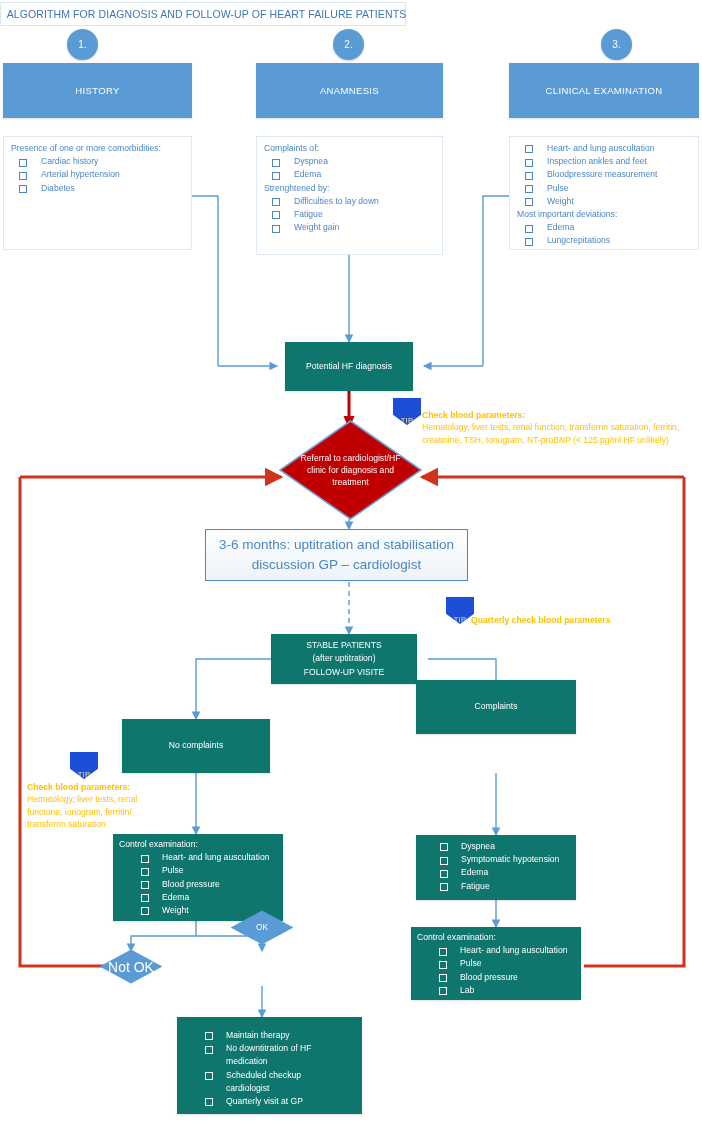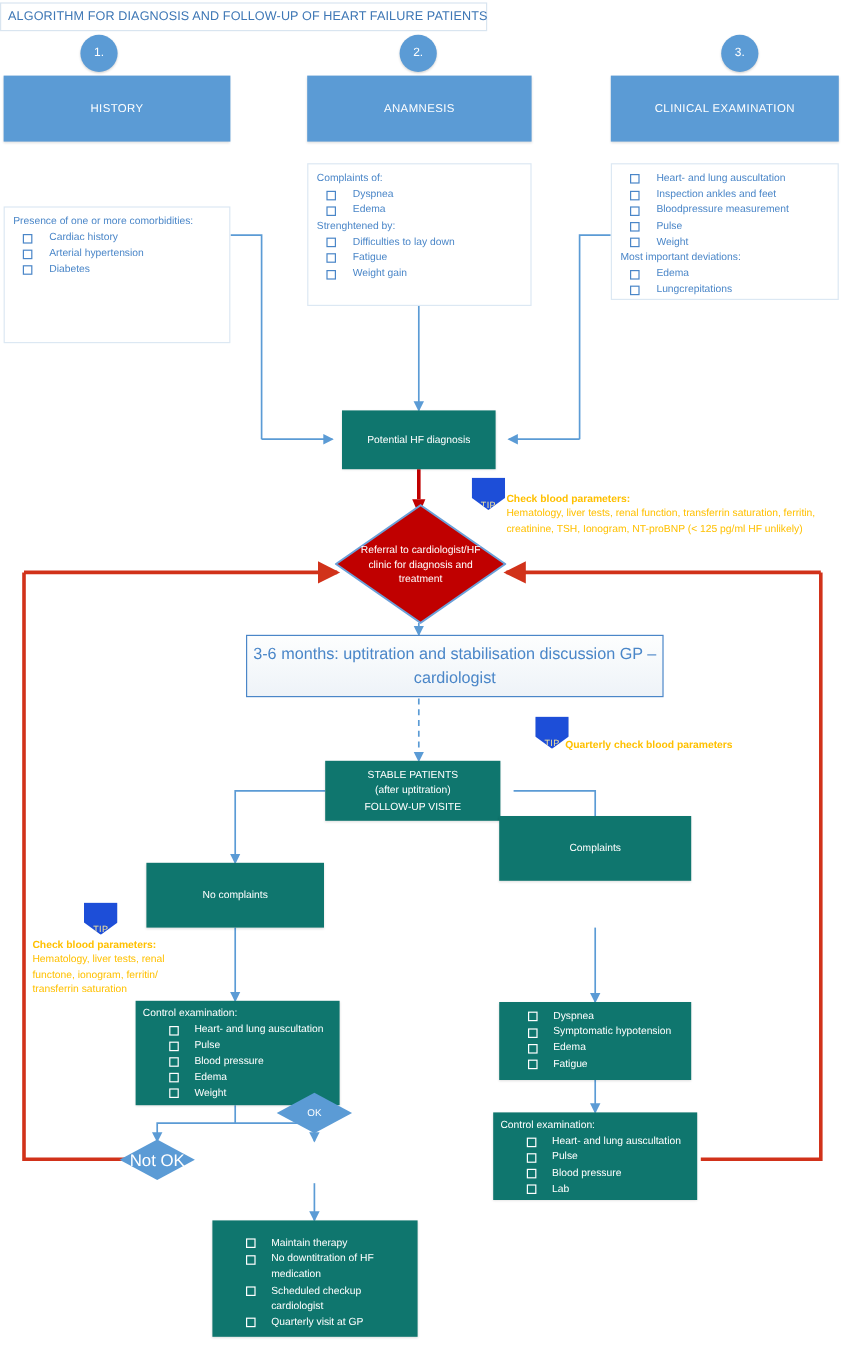--- a/index.html
+++ b/index.html
@@ -187,21 +187,21 @@
   <div class="abs title-box">
     <span>ALGORITHM FOR DIAGNOSIS AND FOLLOW-UP OF HEART FAILURE PATIENTS</span>
   </div>
 
   <div class="abs num-circle" style="left:67px;top:29px;">
     <span>1.</span>
   </div>
   <div class="abs hdr-box" style="left:3px;top:63px;width:189px;height:55px;">
     <span>HISTORY</span>
   </div>
-  <div class="abs wbox" style="left:3px;top:136px;width:189px;height:114px;margin-top:36px;">
+  <div class="abs wbox" style="left:3px;top:136px;width:189px;height:114px;">
     <span class="lead">Presence of one or more comorbidities:</span>
     <ul>
       <li>
           <span class="cb"></span>
           <span>Cardiac history</span>
         </li>
       <li>
           <span class="cb"></span>
           <span>Arterial hypertension</span>
         </li>
@@ -301,21 +301,21 @@
   </div>
 
   <div class="abs tip" style="left:393px;top:398px;">
     <span>TIP</span>
   </div>
   <div class="abs note" style="left:422px;top:409px;width:276px;">
     <b>Check blood parameters:</b><br>
     <span>Hematology, liver tests, renal function, transferrin saturation, ferritin, creatinine, TSH, Ionogram, NT-proBNP (&lt; 125 pg/ml HF unlikely)</span>
   </div>
 
-  <div class="abs lightbox" style="left:205px;top:529px;width:348px;height:52px;">
+  <div class="abs lightbox" style="left:205px;top:529px;width:263px;height:52px;">
     <span>3-6 months: uptitration and stabilisation discussion GP – cardiologist</span>
   </div>
 
   <div class="abs tip" style="left:446px;top:597px;">
     <span>TIP</span>
   </div>
   <div class="abs note" style="left:471px;top:614px;width:230px;">
     <b>Quarterly check blood parameters</b>
   </div>
 
@@ -415,21 +415,21 @@
     </svg>
     <span class="dlabel" style="color:#fff;font-size:14px;">Not OK</span>
   </div>
   <div class="abs diamond" style="left:230px;top:910px;width:64px;height:35px;">
     <svg class="dshape" viewBox="0 0 64 35" preserveAspectRatio="none">
       <polygon points="32,0.6 63.4,17.5 32,34.4 0.6,17.5" fill="#5b9bd5"></polygon>
     </svg>
     <span class="dlabel" style="color:#fff;font-size:8.2px;">OK</span>
   </div>
 
-  <div class="abs bbox" style="left:177px;top:1017px;width:171px;height:97px;padding:12px 23px 4px 6px;">
+  <div class="abs bbox" style="left:177px;top:1017px;width:185px;height:97px;padding:12px 23px 4px 6px;">
     <ul style="padding-left:22px;">
       <li>
           <span class="cb"></span>
           <span>Maintain therapy</span>
         </li>
       <li>
           <span class="cb"></span>
           <span>No downtitration of HF medication</span>
         </li>
       <li>

